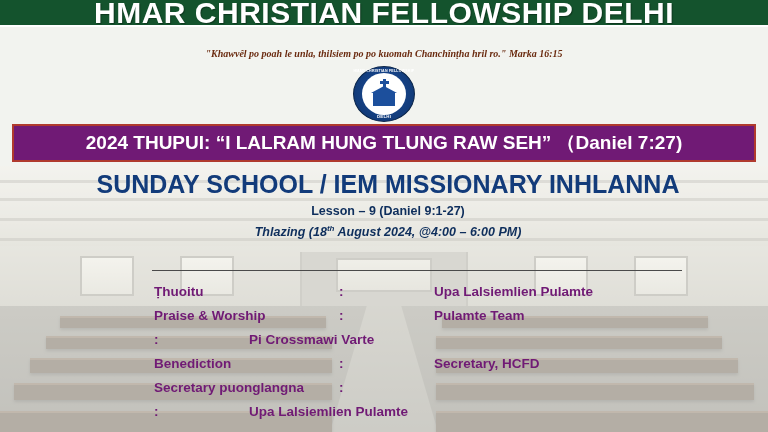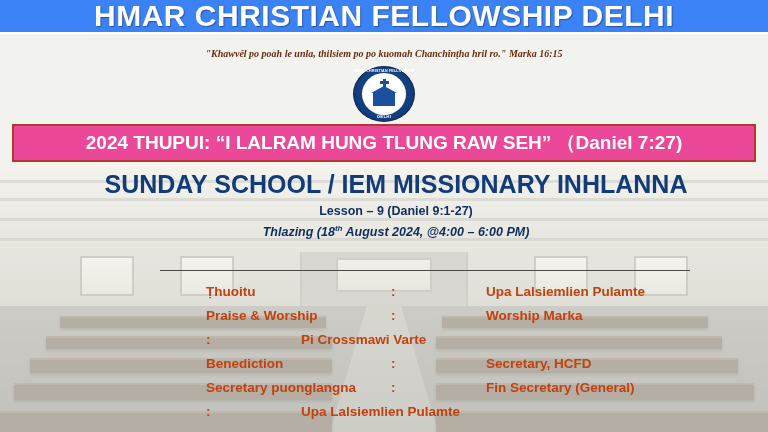--- a/index.html
+++ b/index.html
@@ -13,22 +13,22 @@
   .poster {
     position: relative;
     width: 768px; height: 432px;
     background: #f2f3ef;
     overflow: hidden;
   }
 
   
   .header-band {
     position: absolute; left: 0; top: 0;
-    width: 768px; height: 34px;
-    background: #3b82f6;
+    width: 768px; height: 27px;
+    background: #14532d;
     border-bottom: 2px solid #ffffff;
     display: flex; align-items: center; justify-content: center;
   }
   .header-title {
     color: #ffffff;
     font-size: 30px;
     font-weight: bold;
     letter-spacing: 0.5px;
     white-space: nowrap;
     text-shadow: 1px 1px 1px rgba(0,0,0,0.35);
@@ -90,21 +90,21 @@
     position: absolute; left: 0; width: 62px; text-align: center;
     color: #ffffff; font-size: 3.6px; font-weight: bold; letter-spacing: 0.2px;
   }
   .logo-text-top { top: 3px; }
   .logo-text-bot { bottom: 3px; font-size: 4.4px; }
 
   
   .theme-bar {
     position: absolute; left: 12px; top: 124px;
     width: 744px; height: 38px;
-    background: #ec4899;
+    background: #701a75;
     border: 2px solid #b03a2e;
     display: flex; align-items: center; justify-content: center;
   }
   .theme-text {
     color: #ffffff;
     font-size: 19px;
     font-weight: bold;
     white-space: nowrap;
   }
 
@@ -157,21 +157,21 @@
     border-top: 2px solid #6d5640;
     box-shadow: 0 2px 3px rgba(0,0,0,0.35);
   }
   .photo-tint {
     position: absolute; inset: 0;
     background: rgba(245,245,240,0.62);
   }
 
   
   .content {
-    position: absolute; left: 12px; top: 166px; width: 660px; height: 266px;
+    position: absolute; left: 4px; top: 166px; width: 660px; height: 266px;
   }
   .sunday-title {
     position: absolute; left: 0; top: 4px; width: 768px;
     text-align: center;
     color: #123b7a;
     font-size: 25px;
     font-weight: bold;
     white-space: nowrap;
   }
   .lesson-line, .time-line, .venue-line {
@@ -191,24 +191,23 @@
     background: #4a4a4a;
   }
 
   
   .program {
     position: absolute; left: 150px; top: 113px; width: 560px;
   }
   .prow {
     display: flex; align-items: center;
     height: 24px;
-    color: #c2410c;
+    color: #701a75;
     font-weight: bold;
     font-size: 13.5px;
-    margin-left: 44px;
   }
   .prow .role  { width: 185px; }
   .prow .colon { width: 95px; text-align: left; }
   .prow .who   { flex: 1; }
 </style>
 </head>
 <body>
 
 <div class="poster">
 
@@ -275,35 +274,34 @@
 
     <div class="program">
       <div class="prow">
         <div class="role">Ṭhuoitu</div>
         <div class="colon">:</div>
         <div class="who">Upa Lalsiemlien Pulamte</div>
       </div>
       <div class="prow">
         <div class="role">Praise &amp; Worship</div>
         <div class="colon">:</div>
-        <div class="who">Worship Marka</div>
+        <div class="who">Pulamte Team</div>
       </div>
       <div class="prow">
         <div class="colon">:</div>
         <div class="who">Pi Crossmawi Varte</div>
       </div>
       <div class="prow">
         <div class="role">Benediction</div>
         <div class="colon">:</div>
         <div class="who">Secretary, HCFD</div>
       </div>
       <div class="prow">
         <div class="role">Secretary puonglangna</div>
         <div class="colon">:</div>
-        <div class="who">Fin Secretary (General)</div>
       </div>
       <div class="prow">
         <div class="colon">:</div>
         <div class="who">Upa Lalsiemlien Pulamte</div>
       </div>
     </div>
   </div>
 
 </div>
 

